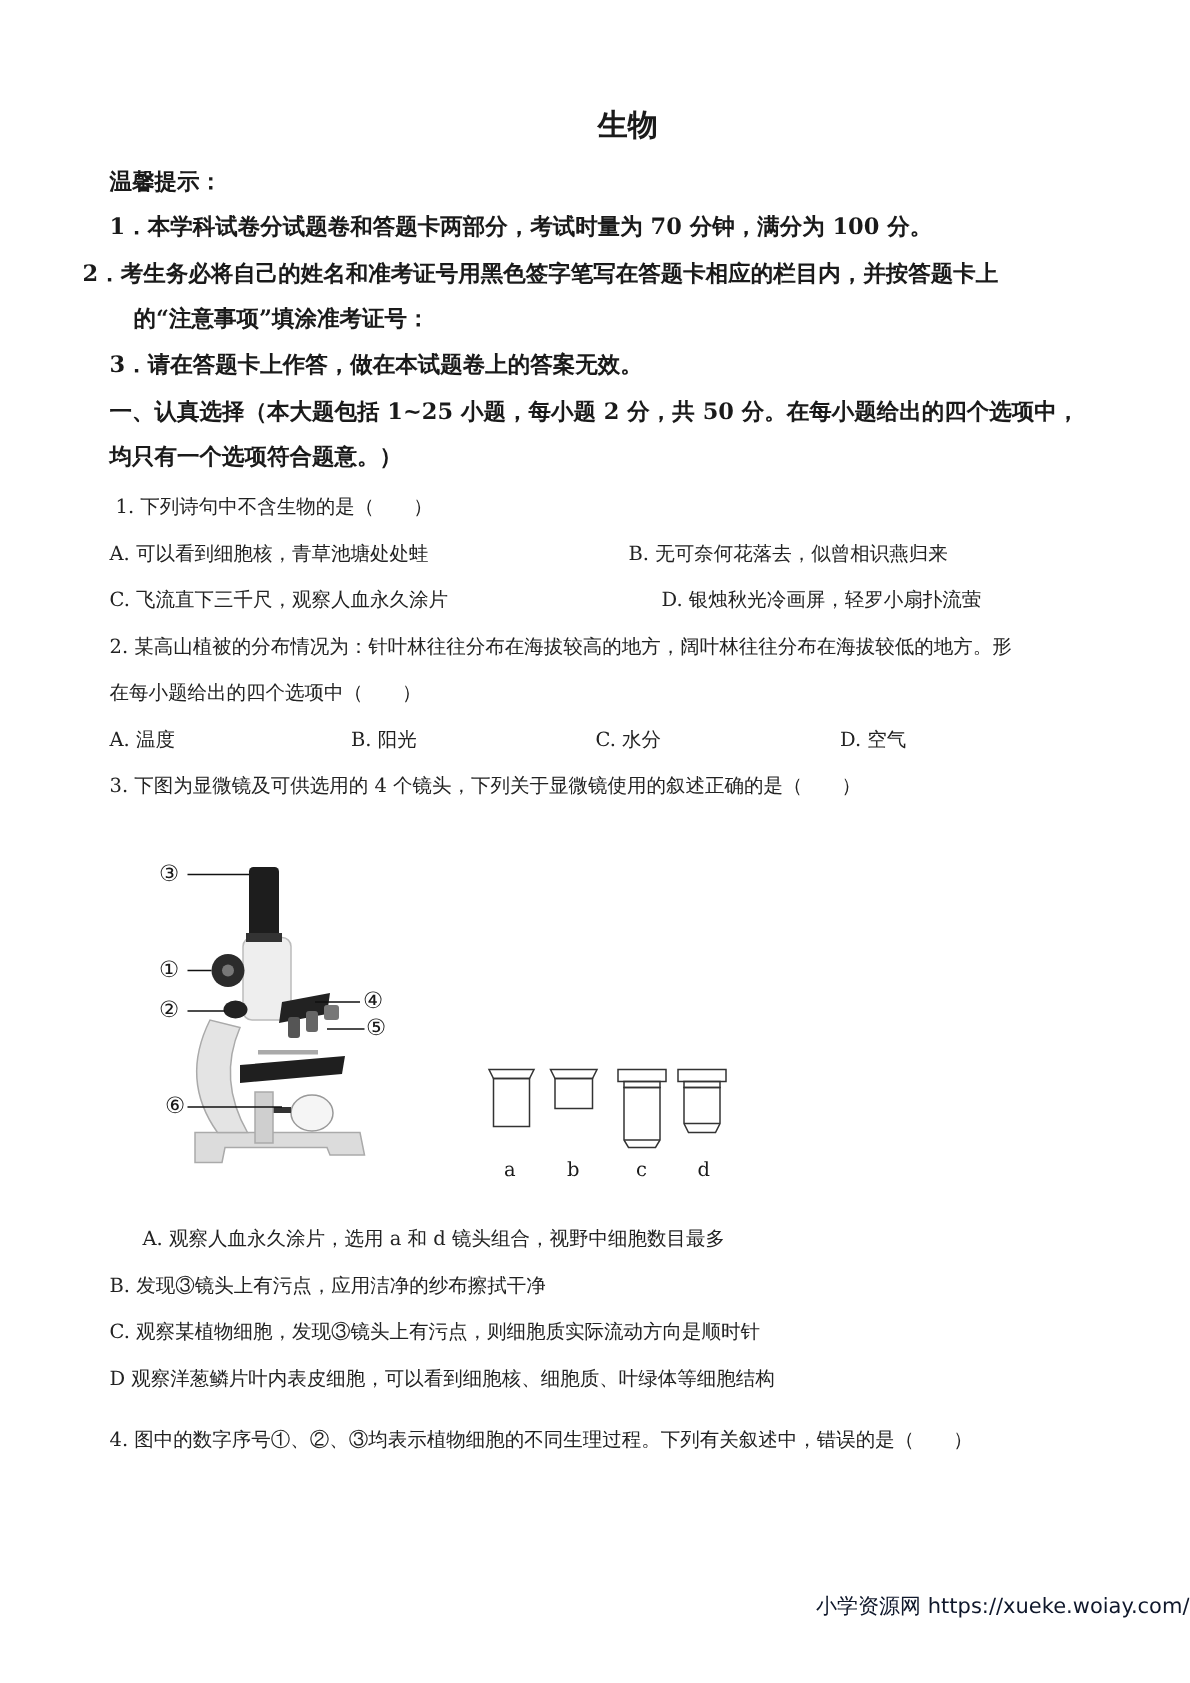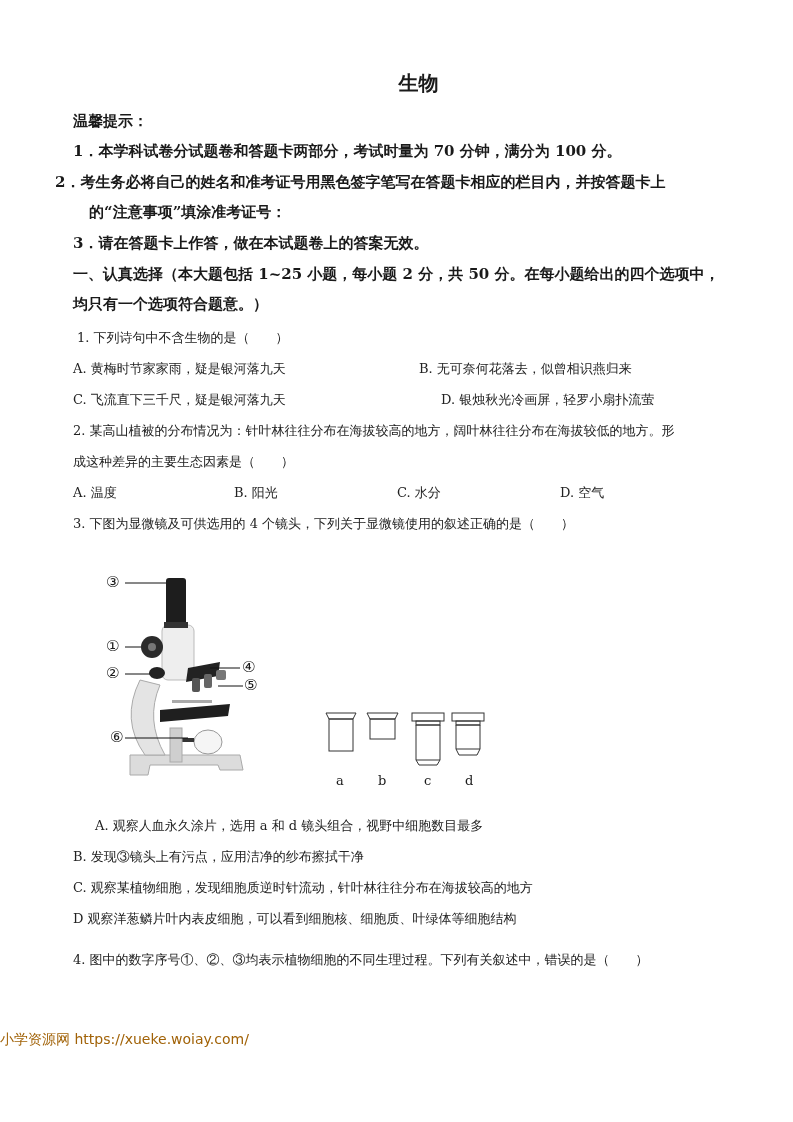--- a/index.html
+++ b/index.html
@@ -3,47 +3,47 @@
 <meta charset="utf-8">
 <style>
   html, body { margin: 0; padding: 0; background: #ffffff; }
   body { width: 793px; height: 1122px; position: relative; overflow: hidden;
          font-family: "DejaVu Serif", "Liberation Serif", serif; color: #1a1a1a; }
   .abs { position: absolute; white-space: nowrap; }
   .title { left: 0; width: 793px; text-align: center; top: 70px; font-size: 20px; font-weight: bold; padding-left: 22px; }
   .bold { font-weight: bold; font-size: 15px; }
   .norm { font-size: 13px; color: #222; }
   .fig { position: absolute; }
-  .footer { left: 0; width: 793px; text-align: left; top: 1031px; font-size: 14px; color: #a16207;
+  .footer { left: 0; width: 793px; text-align: right; top: 1062px; font-size: 14px; color: #0f172a;
             font-family: "DejaVu Sans", "Liberation Sans", sans-serif; }
   .lens-label { position: absolute; font-size: 13px; }
   .circ { position: absolute; font-size: 15px; font-family: "DejaVu Sans", sans-serif; }
 </style>
 </head>
 <body>
 
 <div class="abs title">生物</div>
 
 <div class="abs bold" style="left:73px;top:112px;">温馨提示：</div>
 <div class="abs bold" style="left:73px;top:142px;">1．本学科试卷分试题卷和答题卡两部分，考试时量为 70 分钟，满分为 100 分。</div>
 <div class="abs bold" style="left:55px;top:173px;">2．考生务必将自己的姓名和准考证号用黑色签字笔写在答题卡相应的栏目内，并按答题卡上</div>
 <div class="abs bold" style="left:73px;top:203px;padding-left:16px;">的“注意事项”填涂准考证号：</div>
 <div class="abs bold" style="left:73px;top:234px;">3．请在答题卡上作答，做在本试题卷上的答案无效。</div>
 
 <div class="abs bold" style="left:73px;top:265px;">一、认真选择（本大题包括 1~25 小题，每小题 2 分，共 50 分。在每小题给出的四个选项中，</div>
 <div class="abs bold" style="left:73px;top:295px;">均只有一个选项符合题意。）</div>
 
 <div class="abs norm" style="left:56px;top:329px;margin-left:21px;">1. 下列诗句中不含生物的是（　　）</div>
-<div class="abs norm" style="left:73px;top:360px;">A. 黄梅时节家家雨，疑是银河落九天</div>
+<div class="abs norm" style="left:73px;top:360px;">A. 可以看到细胞核，青草池塘处处蛙</div>
 <div class="abs norm" style="left:397px;top:360px;margin-left:22px;">B. 无可奈何花落去，似曾相识燕归来</div>
-<div class="abs norm" style="left:73px;top:391px;">C. 飞流直下三千尺，疑是银河落九天</div>
+<div class="abs norm" style="left:73px;top:391px;">C. 飞流直下三千尺，观察人血永久涂片</div>
 <div class="abs norm" style="left:397px;top:391px;margin-left:44px;">D. 银烛秋光冷画屏，轻罗小扇扑流萤</div>
 
 <div class="abs norm" style="left:73px;top:422px;">2. 某高山植被的分布情况为：针叶林往往分布在海拔较高的地方，阔叶林往往分布在海拔较低的地方。形</div>
-<div class="abs norm" style="left:73px;top:453px;">成这种差异的主要生态因素是（　　）</div>
+<div class="abs norm" style="left:73px;top:453px;">在每小题给出的四个选项中（　　）</div>
 <div class="abs norm" style="left:73px;top:484px;">A. 温度</div>
 <div class="abs norm" style="left:234px;top:484px;">B. 阳光</div>
 <div class="abs norm" style="left:397px;top:484px;">C. 水分</div>
 <div class="abs norm" style="left:560px;top:484px;">D. 空气</div>
 
 <div class="abs norm" style="left:73px;top:515px;">3. 下图为显微镜及可供选用的 4 个镜头，下列关于显微镜使用的叙述正确的是（　　）</div>
 
 <div class="fig" style="left:100px;top:570px;width:170px;height:215px;">
   <svg width="170" height="215" viewBox="0 0 170 215">
 
@@ -108,18 +108,18 @@
     <line x1="136" y1="44" x2="160" y2="44" stroke="#333"></line>
   </svg>
   <span class="lens-label" style="left:16px;top:68px;">a</span>
   <span class="lens-label" style="left:58px;top:68px;">b</span>
   <span class="lens-label" style="left:104px;top:68px;">c</span>
   <span class="lens-label" style="left:145px;top:68px;">d</span>
 </div>
 
 <div class="abs norm" style="left:73px;top:817px;margin-left:22px;">A. 观察人血永久涂片，选用 a 和 d 镜头组合，视野中细胞数目最多</div>
 <div class="abs norm" style="left:73px;top:848px;">B. 发现③镜头上有污点，应用洁净的纱布擦拭干净</div>
-<div class="abs norm" style="left:73px;top:879px;">C. 观察某植物细胞，发现细胞质逆时针流动，针叶林往往分布在海拔较高的地方</div>
+<div class="abs norm" style="left:73px;top:879px;">C. 观察某植物细胞，发现③镜头上有污点，则细胞质实际流动方向是顺时针</div>
 <div class="abs norm" style="left:73px;top:910px;">D  观察洋葱鳞片叶内表皮细胞，可以看到细胞核、细胞质、叶绿体等细胞结构</div>
 
 <div class="abs norm" style="left:73px;top:951px;">4. 图中的数字序号①、②、③均表示植物细胞的不同生理过程。下列有关叙述中，错误的是（　　）</div>
 
 <div class="abs footer">小学资源网 https://xueke.woiay.com/</div>
 
 </body></html>

